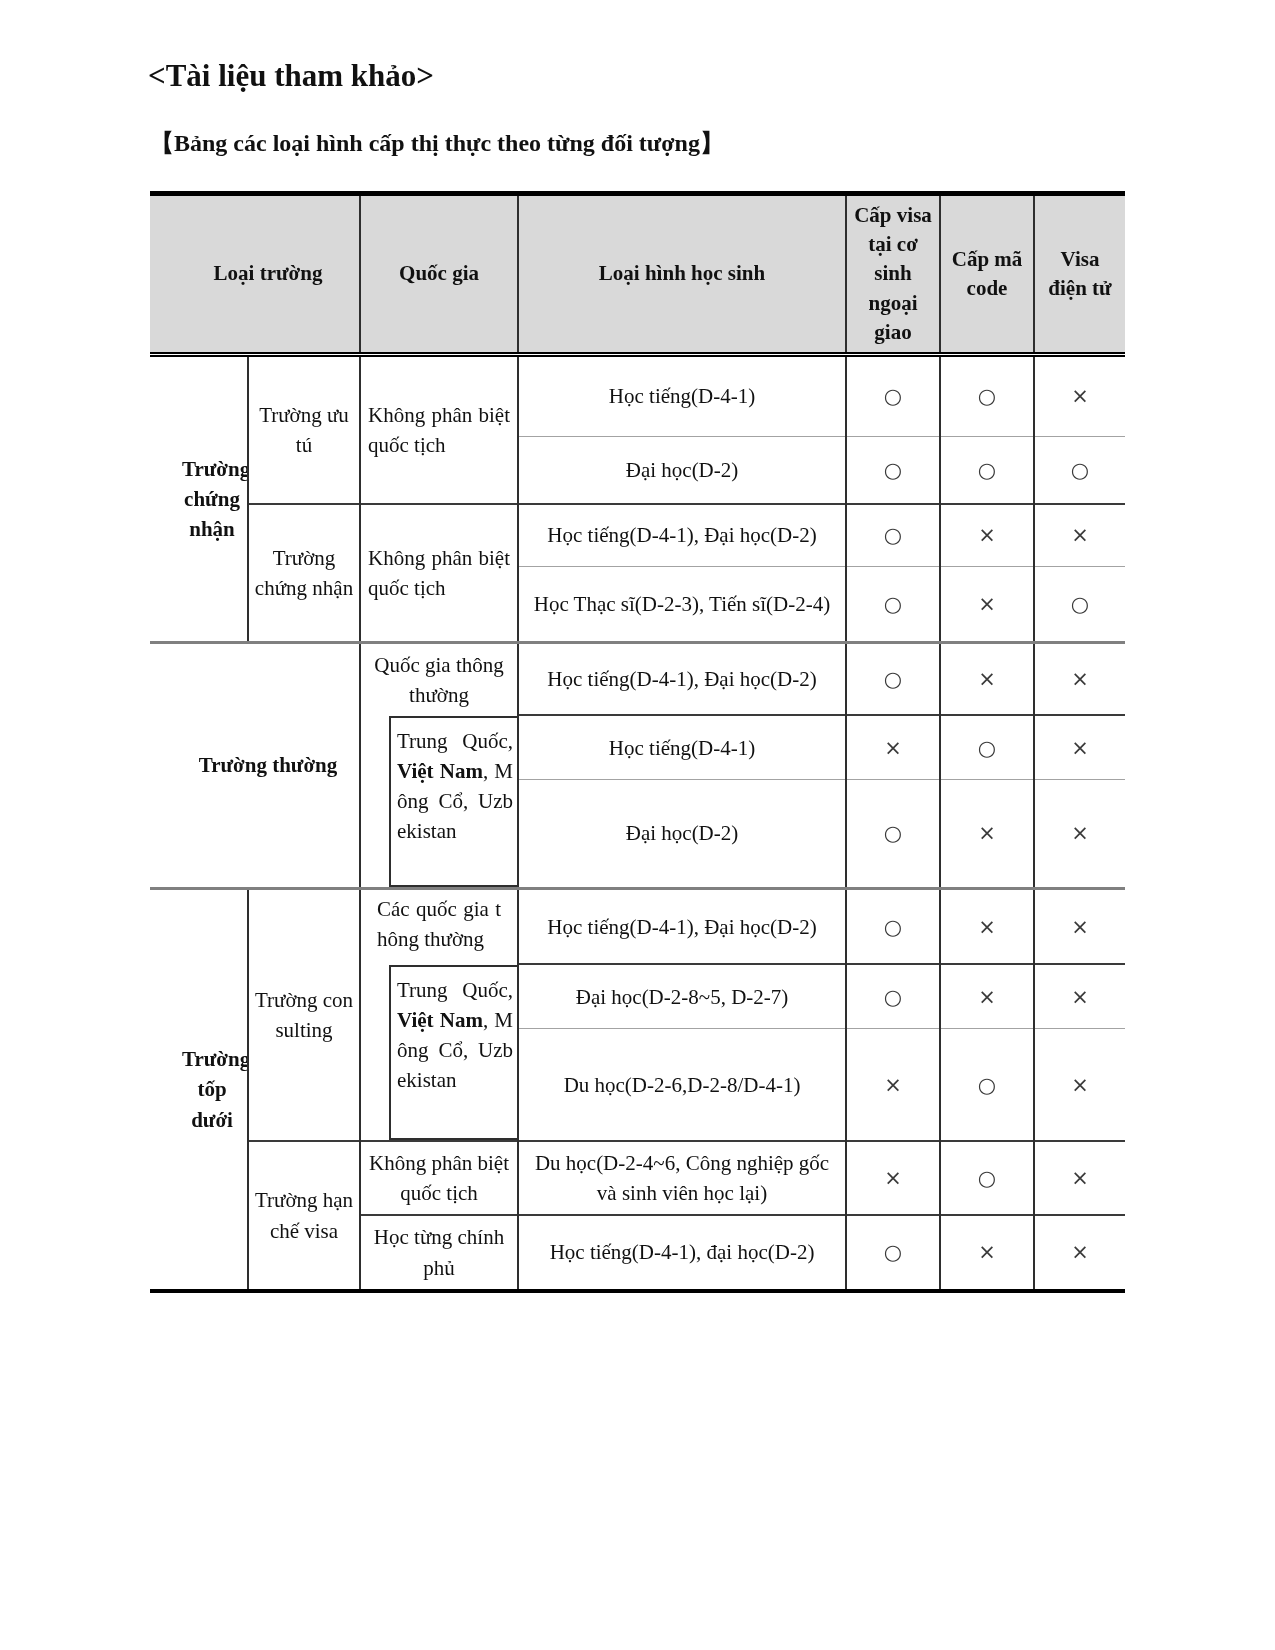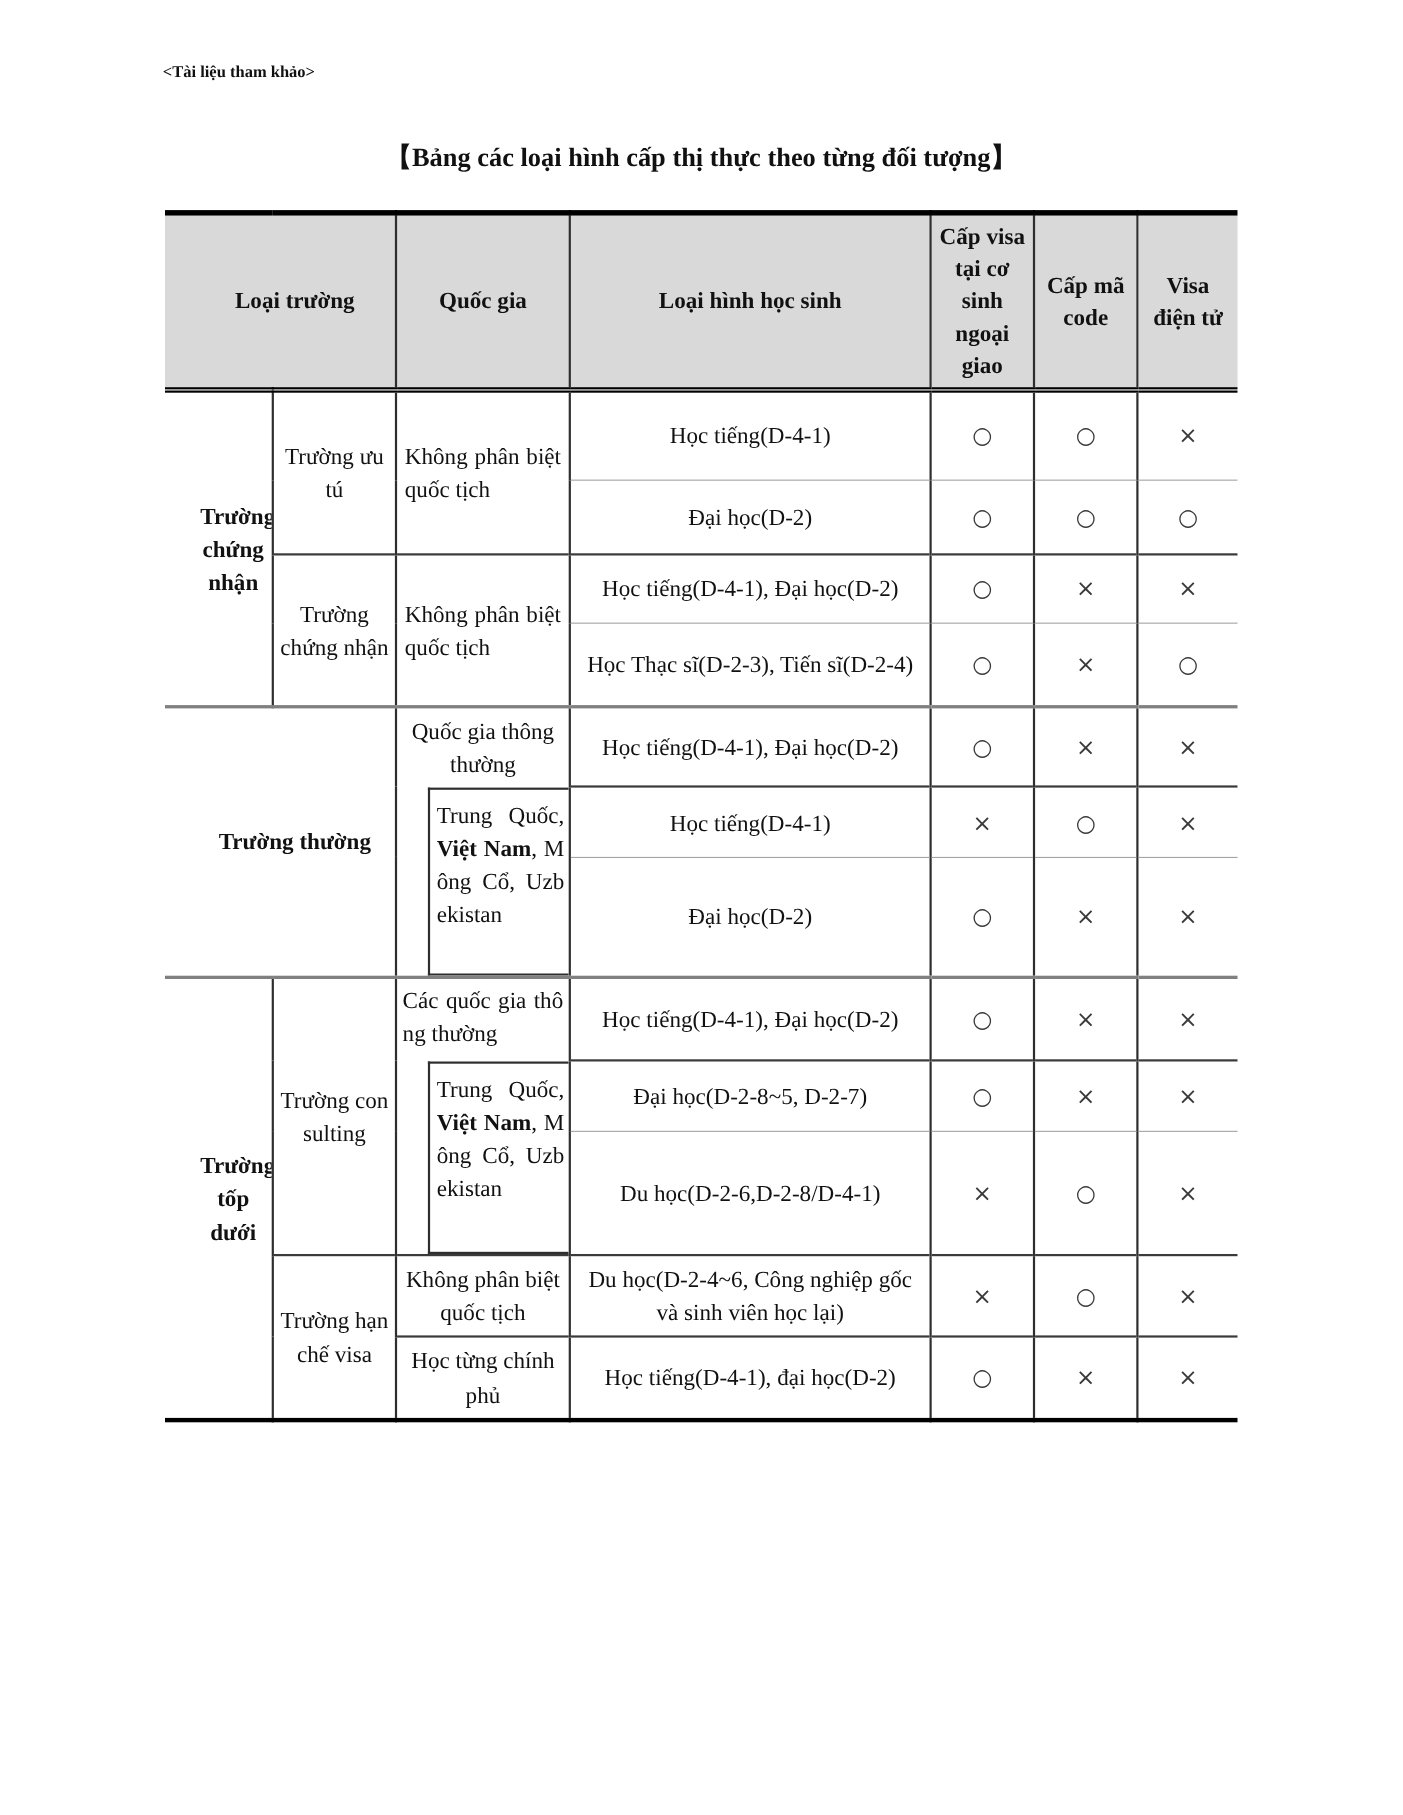--- a/index.html
+++ b/index.html
@@ -2,25 +2,25 @@
 <html><head>
 <meta charset="utf-8">
 <style>
   html,body{margin:0;padding:0;}
   body{
     width:1275px;height:1650px;background:#ffffff;position:relative;
     font-family:"Liberation Serif","DejaVu Serif",serif;color:#111;
   }
   .ref-label{
     position:absolute;left:148px;top:58px;
-    font-size:15px;font-weight:bold;white-space:nowrap;
+    font-size:31px;font-weight:bold;white-space:nowrap;
   }
   .doc-title{
     position:absolute;left:150px;top:127px;width:975px;
-    text-align:center;font-size:24px;font-weight:bold;white-space:nowrap;
+    text-align:left;font-size:24px;font-weight:bold;white-space:nowrap;
   }
   table.visa-table{
     position:absolute;left:150px;top:191px;width:975px;
     border-collapse:collapse;table-layout:fixed;
     border-top:5px solid #000;border-bottom:4px solid #000;
     font-size:21px;line-height:1.43;
   }
   th,td{
     border-left:2px solid #2e2e2e;
     text-align:center;vertical-align:middle;
@@ -40,21 +40,21 @@
   td.jbreak{
     text-align:justify;word-break:break-all;padding:2px 7px;
   }
   td.composite{padding:0;vertical-align:top;}
   .country-top{
     display:flex;align-items:center;justify-content:center;
     box-sizing:border-box;padding:0 5px;
   }
   .country-top.jbreak-top{
     display:block;text-align:justify;word-break:break-all;
-    padding:4px 5px;box-sizing:border-box;
+    padding:4px 16px;box-sizing:border-box;
   }
   .nested-box{
     box-sizing:border-box;margin-left:28px;
     border:2px solid #2e2e2e;border-right:none;
     text-align:justify;word-break:break-all;
     padding:8px 4px 0 6px;
   }
   td.mark{
     font-family:"DejaVu Sans",sans-serif;
     font-size:21px;color:#3a3a3a;padding:0;

